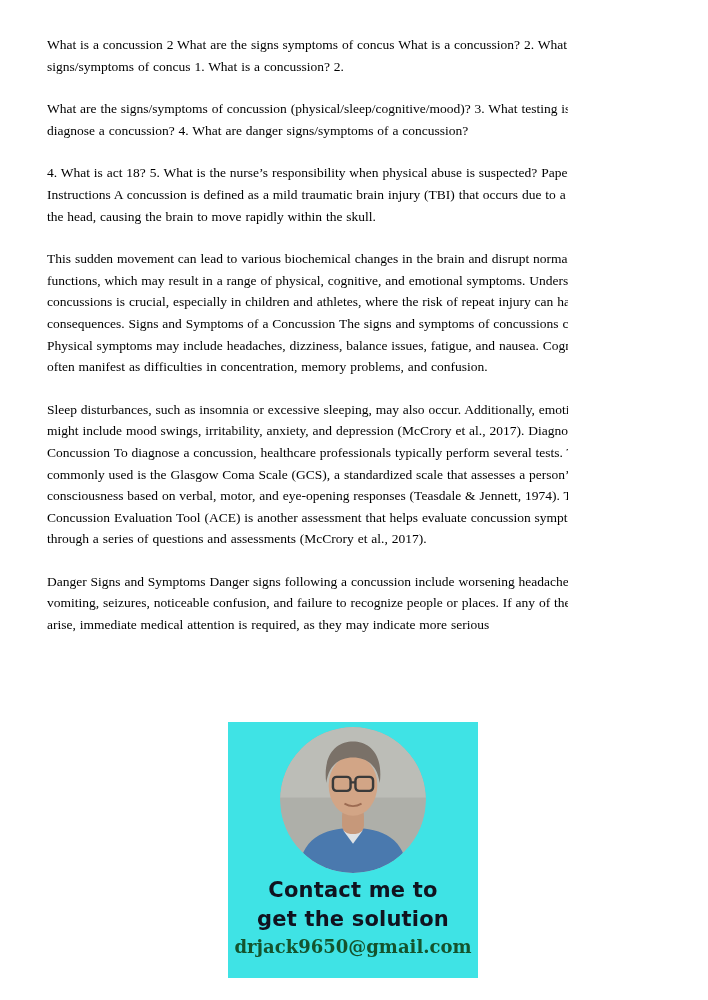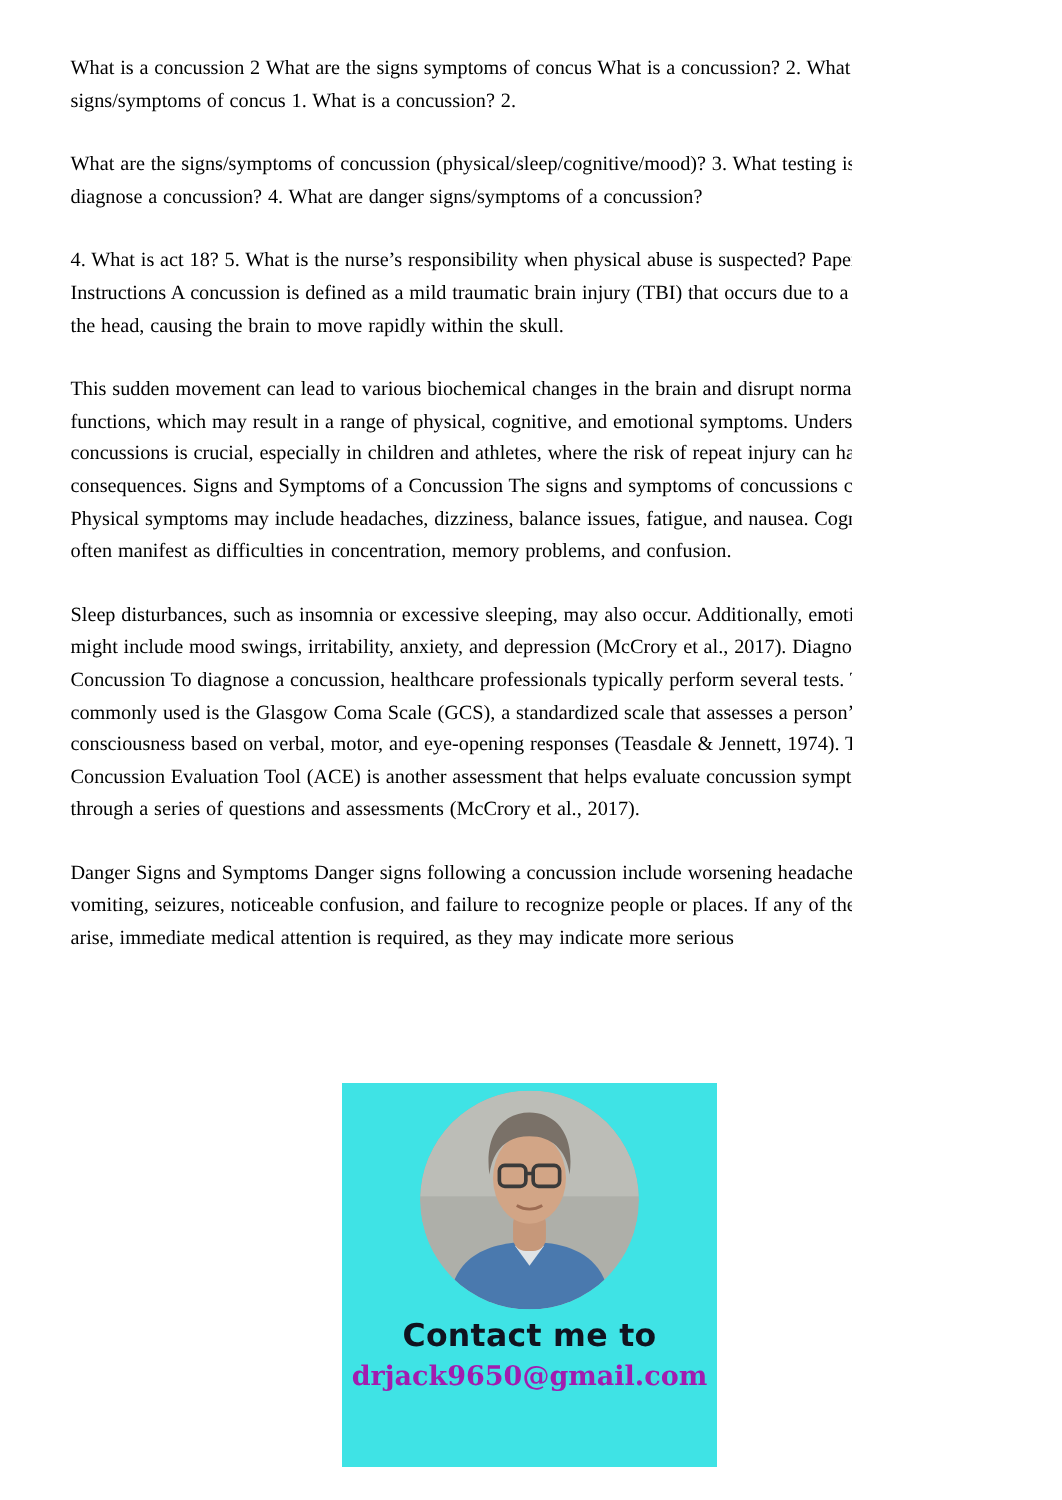--- a/index.html
+++ b/index.html
@@ -62,21 +62,21 @@
     line-height: 29px;
     color: #10131f;
     text-align: center;
     letter-spacing: 0.2px;
   }
   .contact-email {
     margin-top: 2px;
     font-family: "DejaVu Serif", serif;
     font-weight: 700;
     font-size: 18px;
-    color: #a21caf;
+    color: #14532d;
     text-align: center;
   }
 </style>
 </head>
 <body>
 
 <div class="page">
 
   <div class="text-col">
     <p>What is a concussion 2 What are the signs symptoms of concus What is a concussion? 2. What are the signs/symptoms of concus 1. What is a concussion? 2.</p>
@@ -107,17 +107,18 @@
             <rect x="43.5" y="41" width="14.5" height="11.5" rx="3"></rect>
             <rect x="62" y="41" width="14.5" height="11.5" rx="3"></rect>
             <line x1="58" y1="45.5" x2="62" y2="45.5"></line>
           </g>
           <path d="M53,63 Q60,67 67,63" stroke="#9c6b52" stroke-width="1.5" fill="none"></path>
         </g>
       </svg>
     </div>
     <div class="contact-headline">
       <div>Contact me to</div>
+      <div>get the solution</div>
     </div>
     <div class="contact-email">drjack9650@gmail.com</div>
   </div>
 
 </div>
 
 </body></html>

